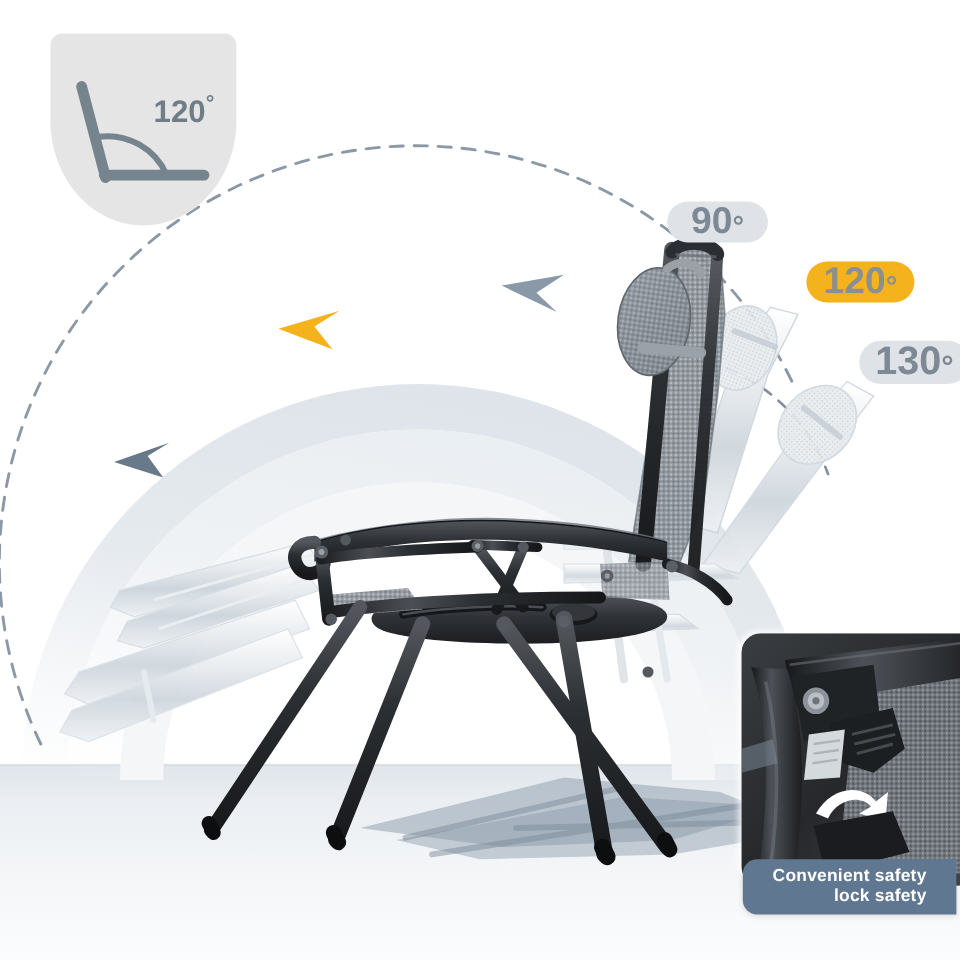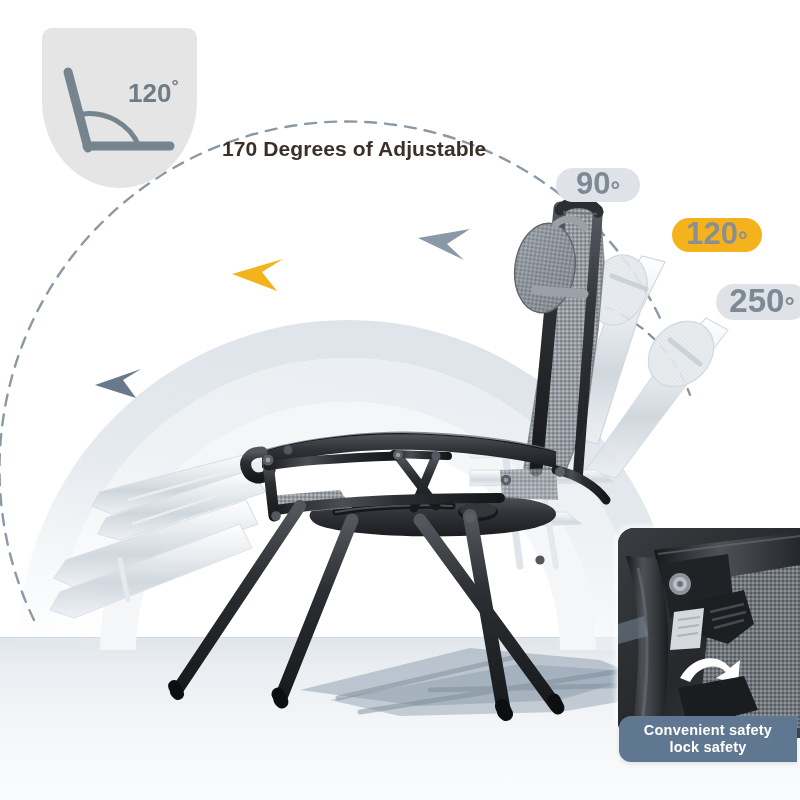--- a/index.html
+++ b/index.html
@@ -62,21 +62,21 @@
   .inset{
     position:absolute;left:618px;top:528px;width:200px;height:210px;
     border-radius:16px 0 0 16px;overflow:hidden;
     background:#2a2c2f;
     box-shadow:-2px -2px 6px rgba(255,255,255,.9);
   }
   .inset svg{position:absolute;left:0;top:0;}
   .caption{
     position:absolute;left:619px;top:716px;width:178px;height:46px;
     background:#5f7790;border-radius:12px 0 0 12px;
-    display:flex;align-items:center;justify-content:center;text-align:center;
+    display:flex;align-items:center;justify-content:center;text-align:right;
     color:#ffffff;font-size:14.5px;font-weight:bold;line-height:17px;
     letter-spacing:.2px;
     box-shadow:0 2px 4px rgba(0,0,0,.10);
   }
 
   
   .art{position:absolute;left:0;top:0;width:800px;height:800px;}
 </style>
 </head>
 <body>
@@ -315,32 +315,31 @@
 
       <path d="M45,118 L128,118" stroke="#76848e" stroke-width="9" stroke-linecap="round"></path>
 
       <path d="M46,120 L26,44" stroke="#76848e" stroke-width="9" stroke-linecap="round"></path>
 
       <path d="M40,86 A54,54 0 0 1 97,118" stroke="#76848e" stroke-width="5" fill="none" stroke-linecap="round"></path>
     </svg>
     <div style="position:absolute;left:86px;top:48px;font-size:26px;font-weight:bold;color:#6f7d87;"><span>120</span><span style="font-size:18px;vertical-align:super;">°</span></div>
   </div>
 
-  <div class="subtitle">170 Degrees of Adjustable</div>
 
   <div class="pill grey" id="pill-90">
     <span>90</span>
       <span class="deg">°</span>
   </div>
   <div class="pill amber" id="pill-120">
     <span>120</span>
       <span class="deg">°</span>
   </div>
   <div class="pill grey" id="pill-170">
-    <span>250</span>
+    <span>130</span>
       <span class="deg">°</span>
   </div>
 
   <div class="inset">
     <svg width="200" height="210" viewBox="0 0 200 210">
       <defs>
         <linearGradient id="insetBg" x1="0" y1="0" x2="1" y2="1">
           <stop offset="0" stop-color="#3a3d41"></stop>
           <stop offset=".5" stop-color="#26282b"></stop>
           <stop offset="1" stop-color="#45484c"></stop>

